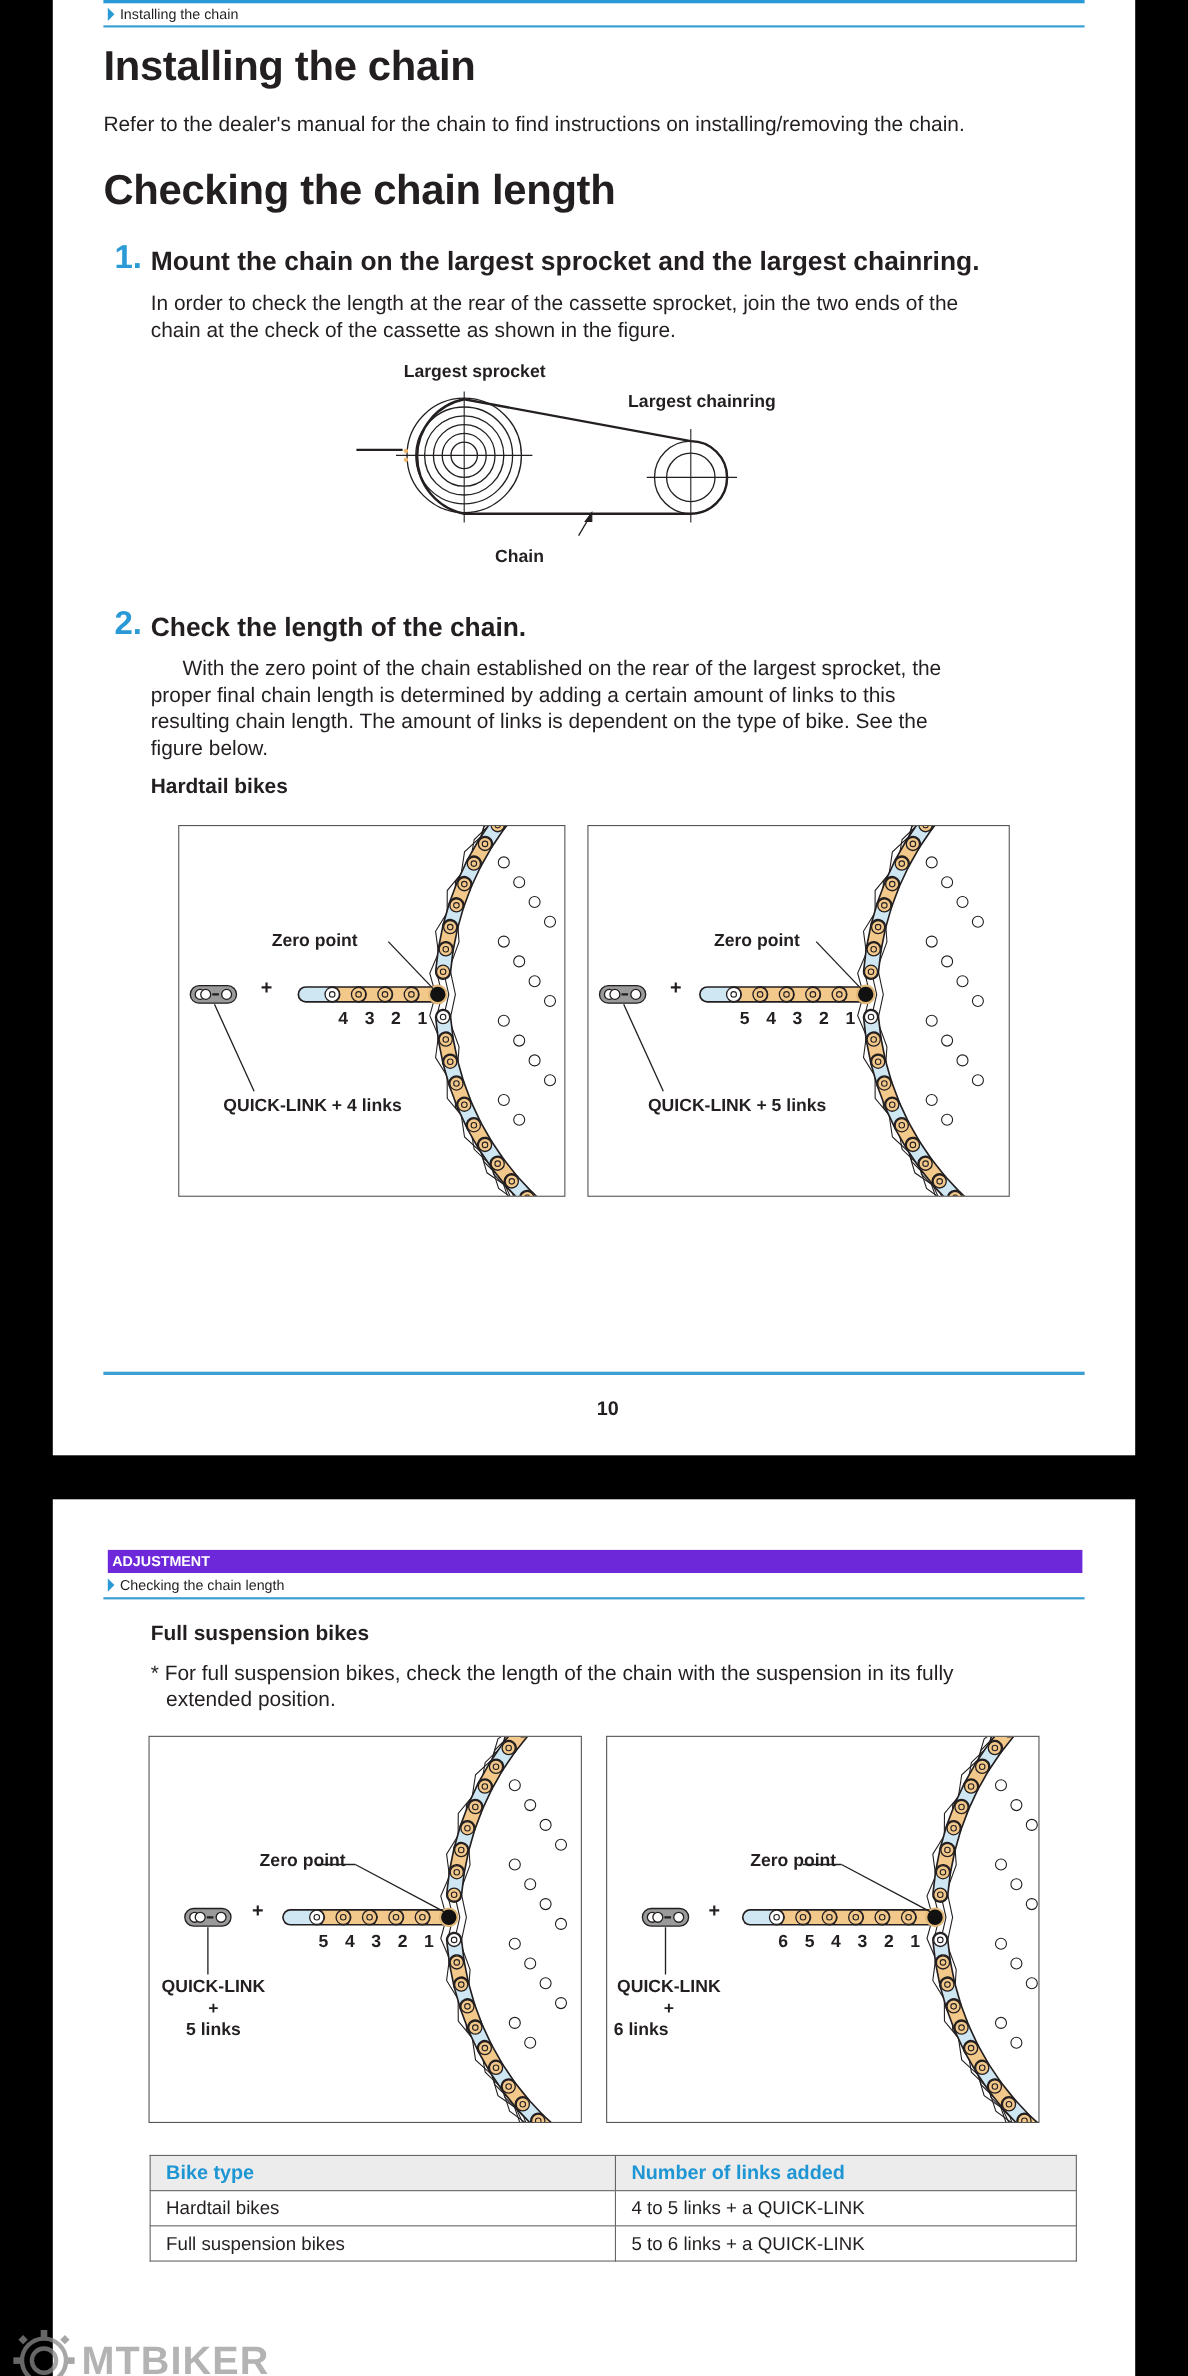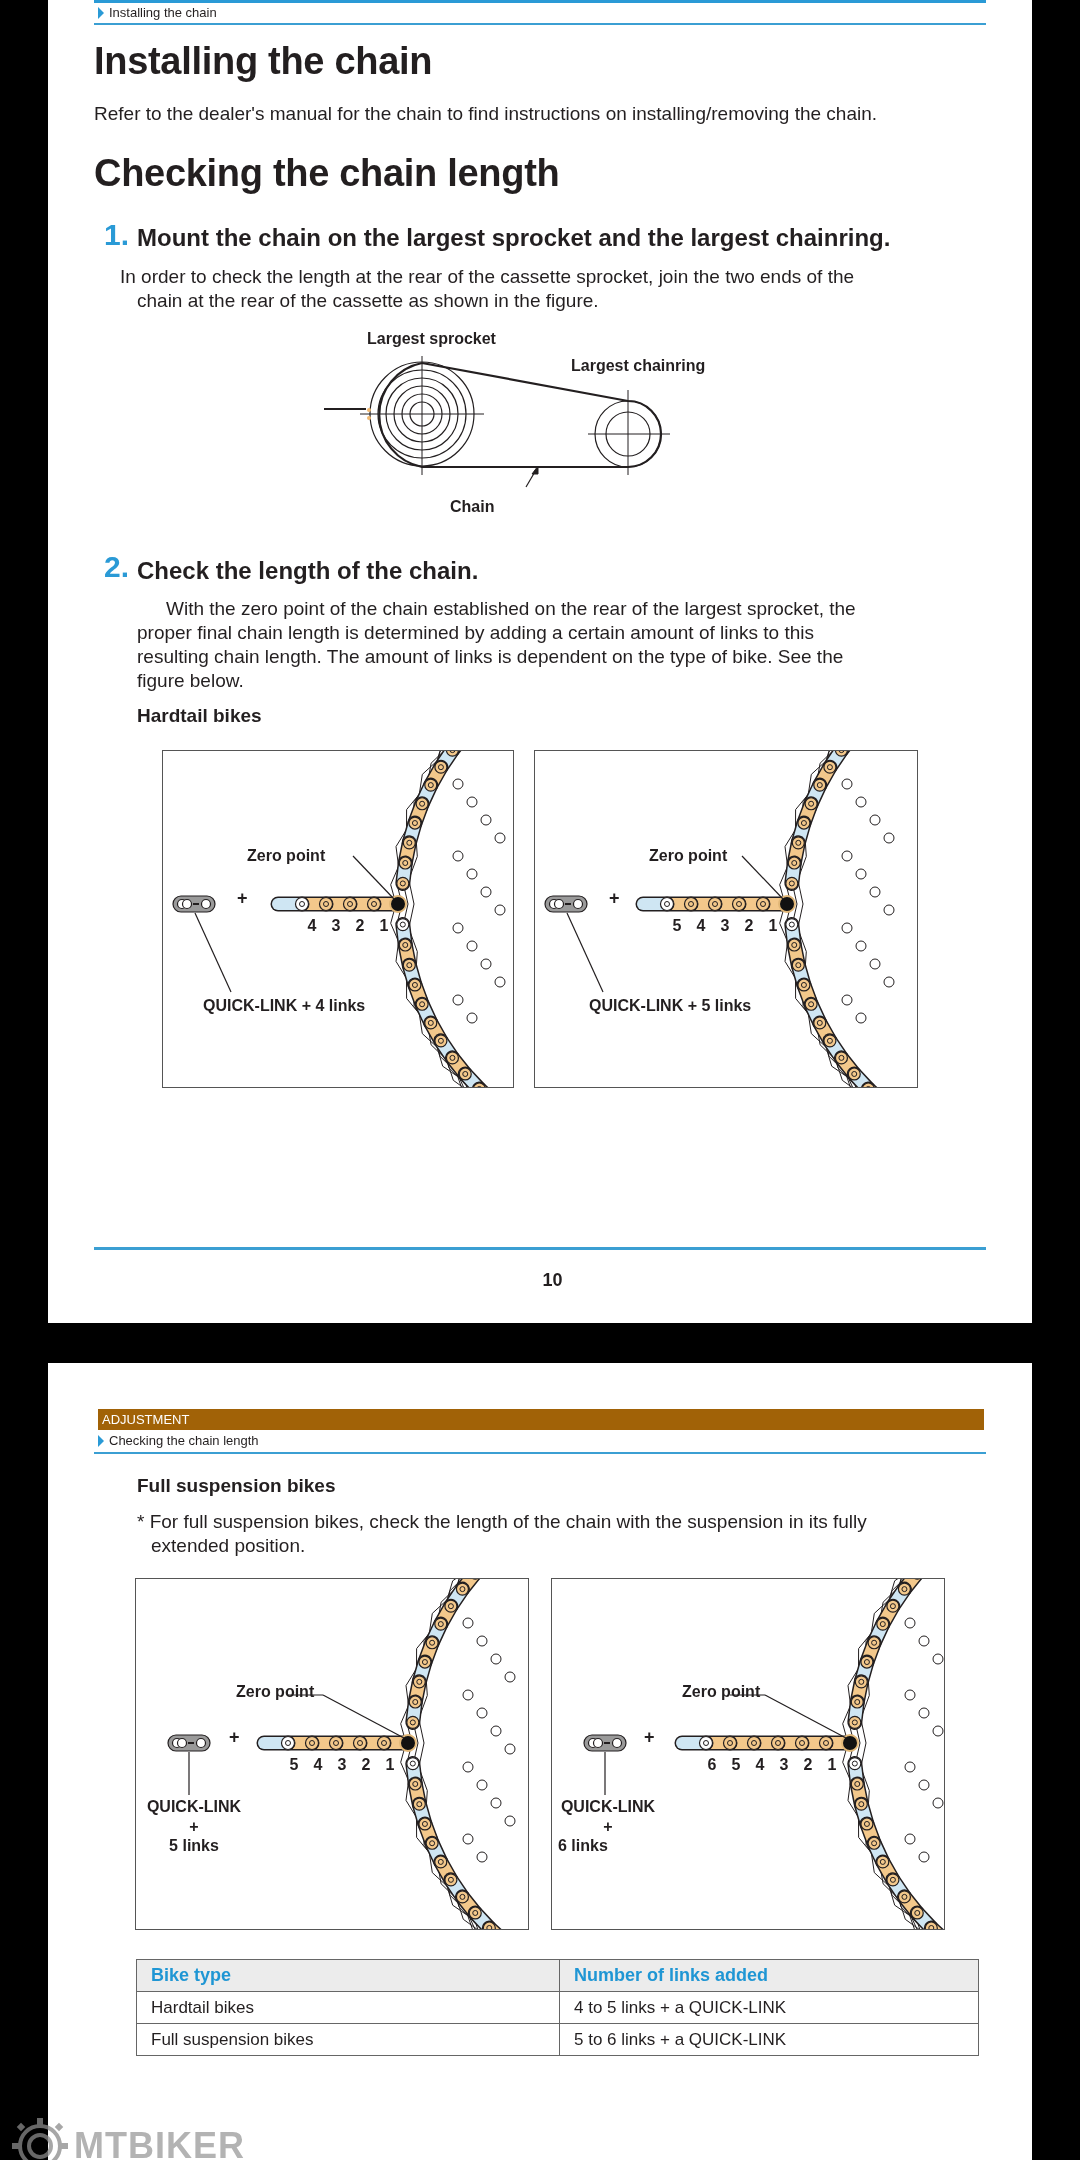--- a/index.html
+++ b/index.html
@@ -22,21 +22,21 @@
   .step-num { position: absolute; font-size: 30px; font-weight: bold; color: #2a9ad6; }
   .step-title { position: absolute; font-size: 24px; font-weight: bold; }
   .subhead { position: absolute; font-size: 19px; font-weight: bold; }
 
   .fig-box { position: absolute; border: 1.5px solid #555; background: #fff; }
   .fig-box svg { position: absolute; left: 0; top: 0; }
   .lbl { position: absolute; font-size: 16px; font-weight: bold; white-space: nowrap; }
 
   .page-num { position: absolute; left: 0; right: 0; text-align: center; font-size: 18px; font-weight: bold; padding-left: 25px; }
 
-  .section-bar { position: absolute; left: 50px; right: 48px; height: 21px; background: #a16207; color: #fff; font-size: 13px; font-weight: normal; padding-left: 4px; line-height: 21px; box-sizing: border-box; }
+  .section-bar { position: absolute; left: 50px; right: 48px; height: 21px; background: #6d28d9; color: #fff; font-size: 13px; font-weight: bold; padding-left: 4px; line-height: 21px; box-sizing: border-box; }
 
   table.spec { position: absolute; left: 88px; width: 843px; border-collapse: collapse; font-size: 17px; }
   table.spec th, table.spec td { border: 1.5px solid #666; text-align: left; padding: 0 14px; height: 31px; }
   table.spec th { background: #ececec; color: #1f96d4; font-weight: bold; font-size: 18px; }
   table.spec td:first-child, table.spec th:first-child { width: 394px; }
 
   .watermark { position: absolute; left: 12px; top: 2118px; display: flex; align-items: center; opacity: 0.75; }
   .watermark .wm-text { font-size: 36px; font-weight: bold; color: #9a9a9a; letter-spacing: 1px; margin-left: 6px; }
 </style>
 </head>
@@ -50,22 +50,22 @@
   </div>
   <div class="rule-thin" style="top:23px;"></div>
 
   <div class="h1" style="top:40px;">Installing the chain</div>
   <div class="para" style="left:46px; top:102px;text-align:right;">Refer to the dealer's manual for the chain to find instructions on installing/removing the chain.</div>
 
   <div class="h1" style="top:152px;">Checking the chain length</div>
 
   <div class="step-num" style="left:56px; top:218px;">1.</div>
   <div class="step-title" style="left:89px; top:224px;">Mount the chain on the largest sprocket and the largest chainring.</div>
-  <div class="para" style="left:72px; top:265px;">In order to check the length at the rear of the cassette sprocket, join the two ends of the</div>
-  <div class="para" style="left:89px; top:289px;">chain at the rear of the cassette as shown in the figure.</div>
+  <div class="para" style="left:89px; top:265px;">In order to check the length at the rear of the cassette sprocket, join the two ends of the</div>
+  <div class="para" style="left:89px; top:289px;">chain at the check of the cassette as shown in the figure.</div>
 
   <div style="position:absolute; left:0; top:0;">
     <svg width="984" height="540" style="position:absolute;left:0;top:0;">
       <g stroke="#231f20" fill="none">
         <line x1="276" y1="409" x2="318" y2="409" stroke-width="2"></line>
         <circle cx="374" cy="414" r="52" stroke-width="1.2"></circle>
         <circle cx="374" cy="414" r="44" stroke-width="1.2"></circle>
         <circle cx="374" cy="414" r="36" stroke-width="1.2"></circle>
         <circle cx="374" cy="414" r="28" stroke-width="1.2"></circle>
         <circle cx="374" cy="414" r="20" stroke-width="1.2"></circle>

